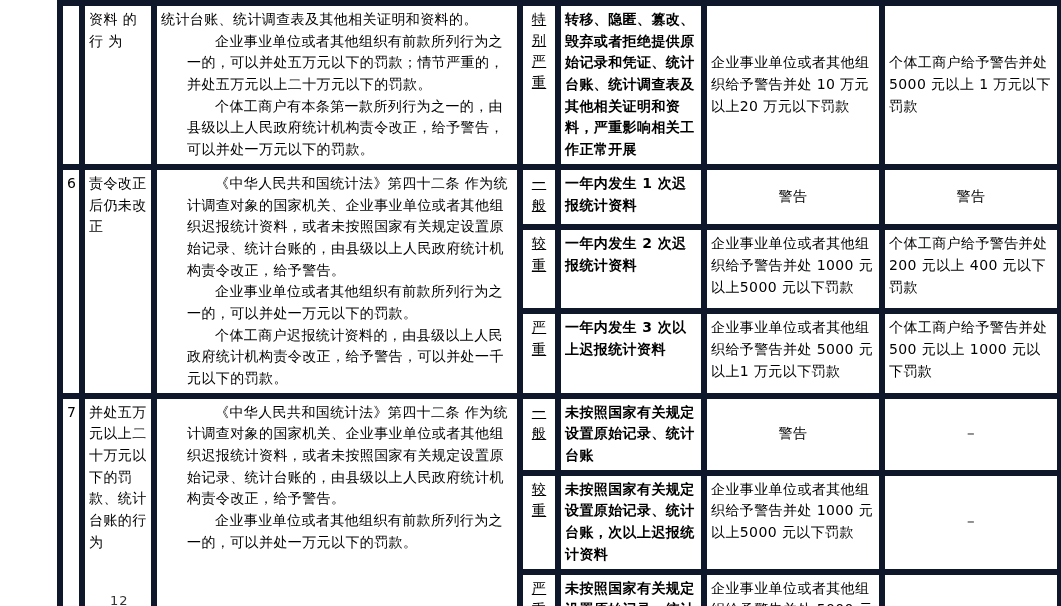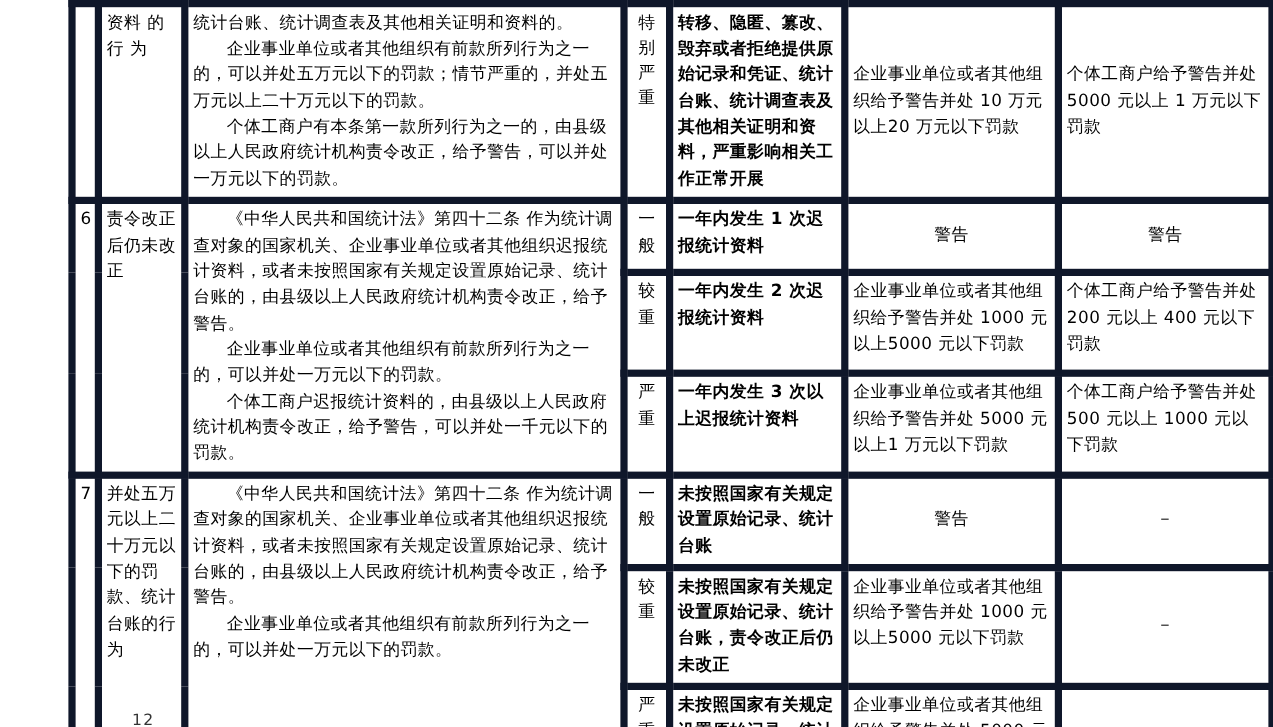--- a/index.html
+++ b/index.html
@@ -48,36 +48,38 @@
     line-height: 1.7;
   }
   td.lawtext {
     width: 400px;
   }
   td.degree {
     width: 38px;
     text-align: center;
     vertical-align: middle;
     letter-spacing: 0.5px;
+    text-decoration: underline;
   }
   td.degree.two-line {
     line-height: 1.5;
   }
   td.standard {
     width: 155px;
     font-weight: bold;
   }
   td.org {
     width: 175px;
   }
   td.person {
     width: 172px;
   }
   .indent {
     text-indent: 2em;
+    margin-left: 26px;
   }
   .center-mid {
     text-align: center;
     vertical-align: middle !important;
   }
   .mid {
     vertical-align: middle !important;
   }
   .pagenum {
     position: absolute;
@@ -201,21 +203,21 @@
         </td>
         <td class="person center-mid">
           <div>－</div>
         </td>
       </tr>
       <tr>
         <td class="degree">
           <span>较重</span>
         </td>
         <td class="standard">
-          <div>未按照国家有关规定设置原始记录、统计台账，责令改正后仍未改正</div>
+          <div>未按照国家有关规定设置原始记录、统计台账，次以上迟报统计资料</div>
         </td>
         <td class="org">
           <div>企业事业单位或者其他组织给予警告并处 1000 元以上5000 元以下罚款</div>
         </td>
         <td class="person center-mid">
           <div>－</div>
         </td>
       </tr>
       <tr>
         <td class="degree">

